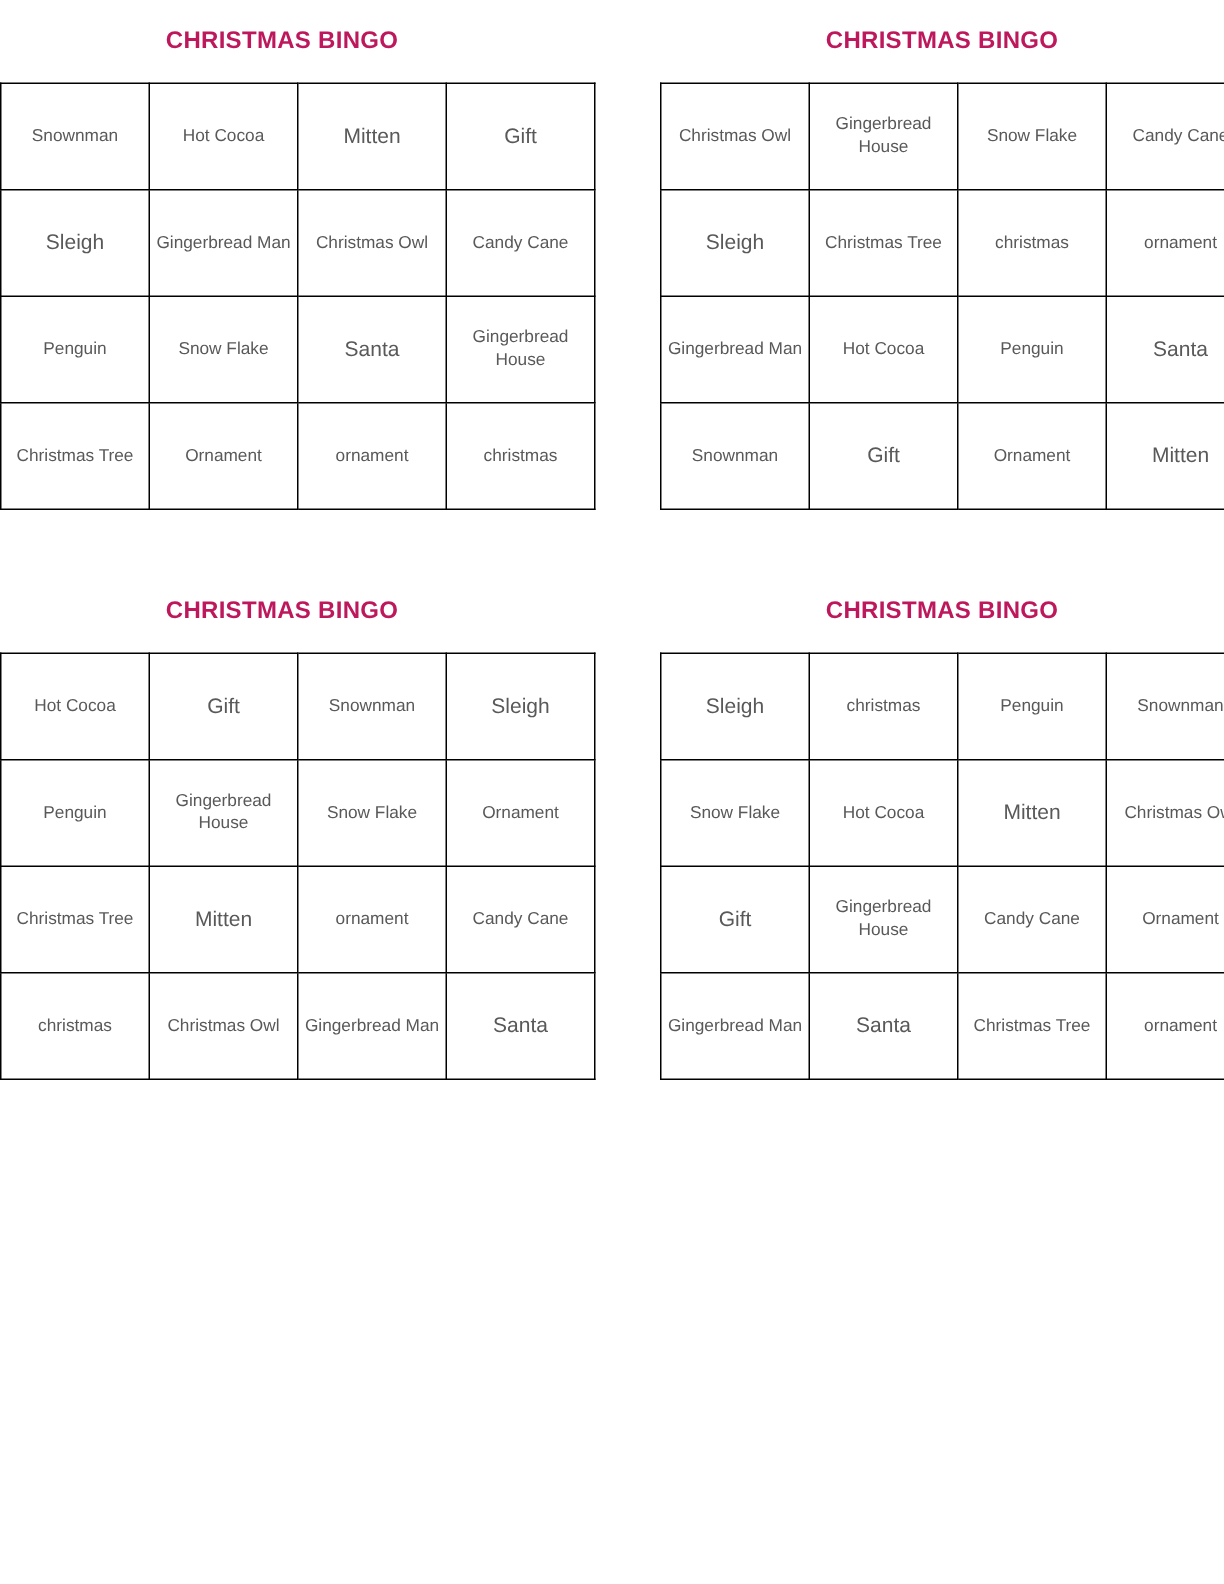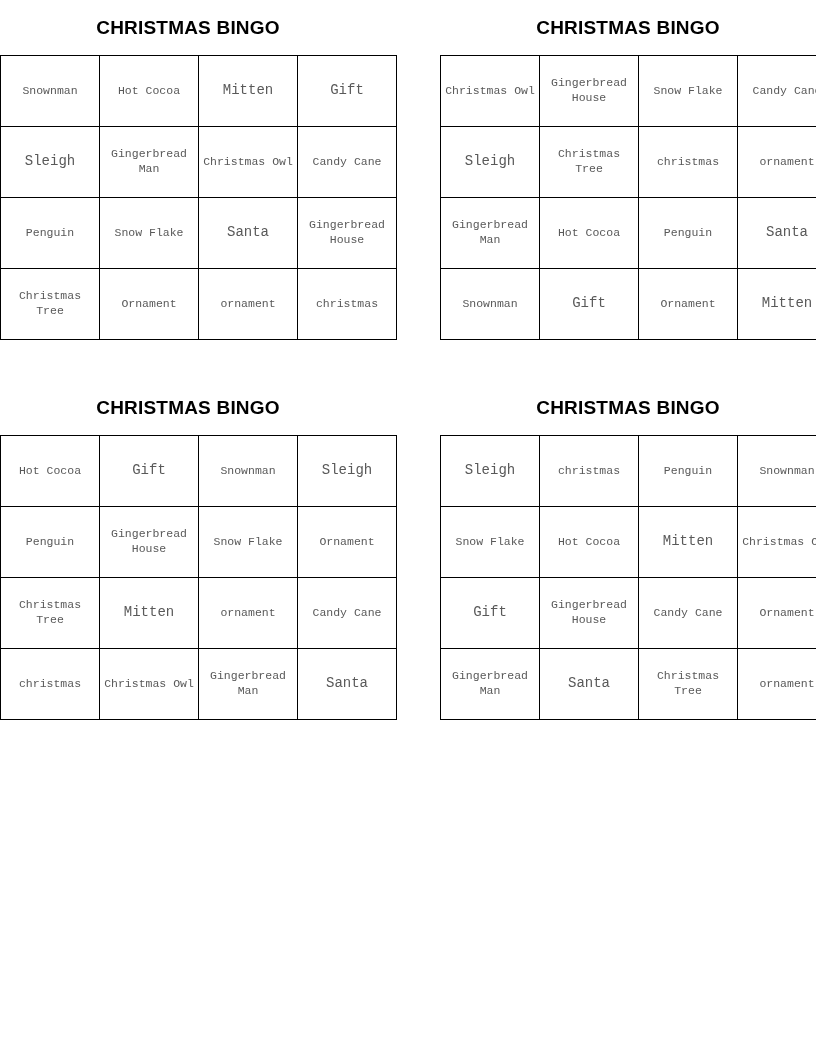--- a/index.html
+++ b/index.html
@@ -12,30 +12,29 @@
   }
   .card{position:absolute;width:376px;}
   .card-tl{left:0;top:0;}
   .card-tr{left:440px;top:0;}
   .card-bl{left:0;top:380px;}
   .card-br{left:440px;top:380px;}
   .card-title{
     margin:0;
     height:55px;
     display:flex;align-items:center;justify-content:center;
-    font-size:19px;
+    font-size:16px;
     font-weight:bold;
-    color:#000000;
+    color:#be185d;
     letter-spacing:0.2px;
   }
   table.grid{
     border-collapse:collapse;
     table-layout:fixed;
     width:376px;
-    font-family:Liberation Mono, monospace;
   }
   table.grid td{
     width:94px;
     height:70px;
     border:1px solid #000000;
     text-align:center;
     vertical-align:middle;
     color:#595959;
     padding:0 2px;
     line-height:1.27;

